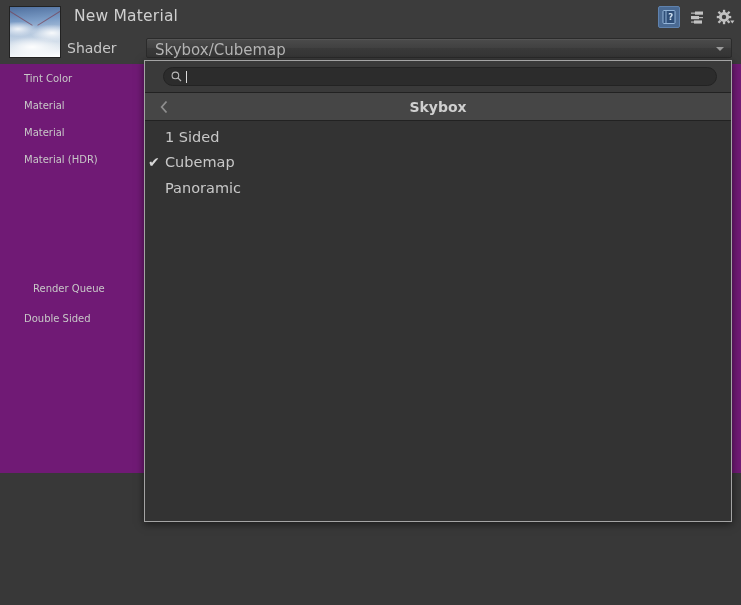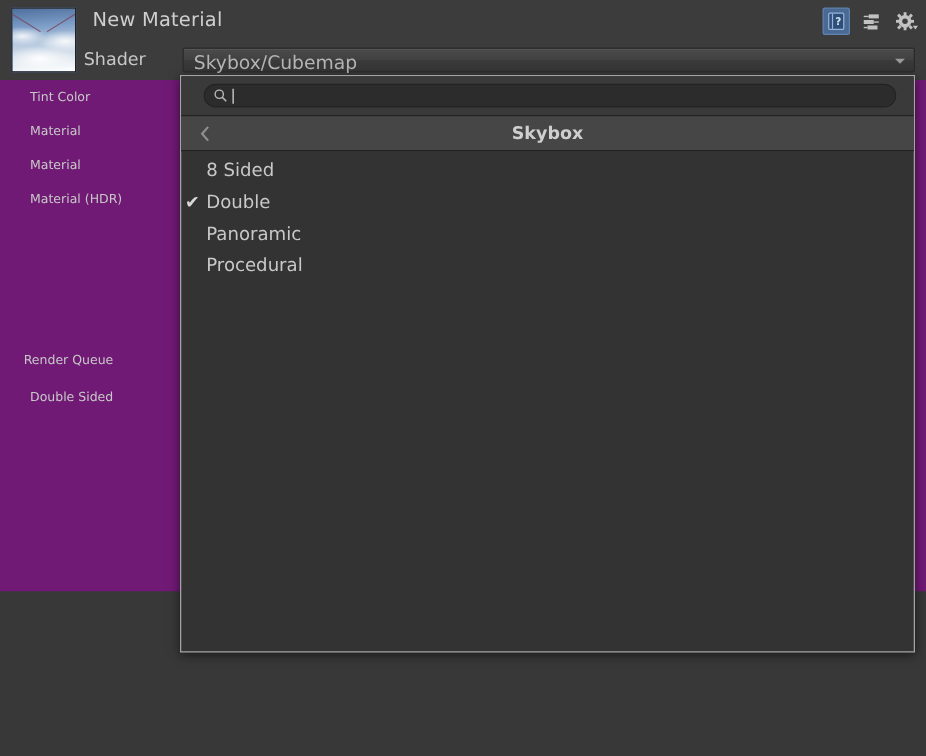--- a/index.html
+++ b/index.html
@@ -296,21 +296,21 @@
   <div class="shader-field">
     <span class="val">Skybox/Cubemap</span>
     <span class="arrow"></span>
   </div>
 
   <div id="property-labels">
       <div class="prop-label" style="left: 24px; top: 73px;">Tint Color</div>
       <div class="prop-label" style="left: 24px; top: 100px;">Material</div>
       <div class="prop-label" style="left: 24px; top: 127px;">Material</div>
       <div class="prop-label" style="left: 24px; top: 154px;">Material   (HDR)</div>
-      <div class="prop-label" style="left: 19px; top: 283px; text-align: center;">Render Queue</div>
+      <div class="prop-label" style="left: 33px; top: 283px; text-align: center;">Render Queue</div>
       <div class="prop-label" style="left: 24px; top: 313px;">Double Sided</div>
     </div>
 
   <div class="popup">
 
     <div class="popup-searchbar">
       <div class="search-input-wrap">
         <span class="mag">
           <svg width="11" height="11" viewBox="0 0 11 11">
             <circle cx="4.4" cy="4.4" r="3.3" fill="none" stroke="#b8b8b8" stroke-width="1.1"></circle>
@@ -326,28 +326,25 @@
       <div class="back-chevron">
         <svg width="9" height="14" viewBox="0 0 9 14">
           <polyline points="6.5,1.5 1.7,7 6.5,12.5" fill="none" stroke="#8e8e8e" stroke-width="1.8"></polyline>
         </svg>
       </div>
       <div class="popup-title">Skybox</div>
     </div>
 
     <div class="popup-list" id="popup-list">
         <div class="popup-item">
-          <span class="label">8 Sided</span>
+          <span class="label">1 Sided</span>
         </div>
         <div class="popup-item">
           <span class="check">✔</span>
-          <span class="label">Double</span>
+          <span class="label">Cubemap</span>
         </div>
         <div class="popup-item">
           <span class="label">Panoramic</span>
         </div>
-        <div class="popup-item">
-          <span class="label">Procedural</span>
-        </div>
       </div>
   </div>
 
 </div>
 
 </body></html>

